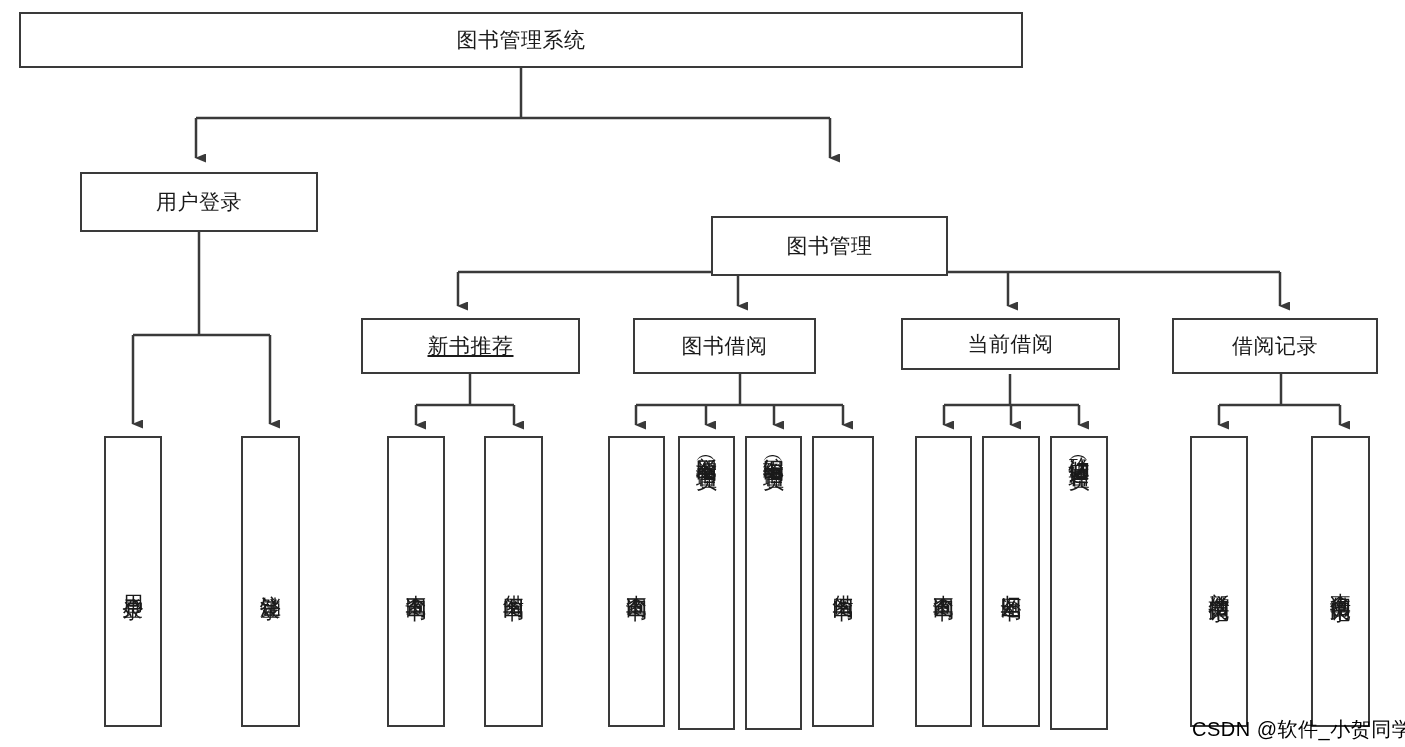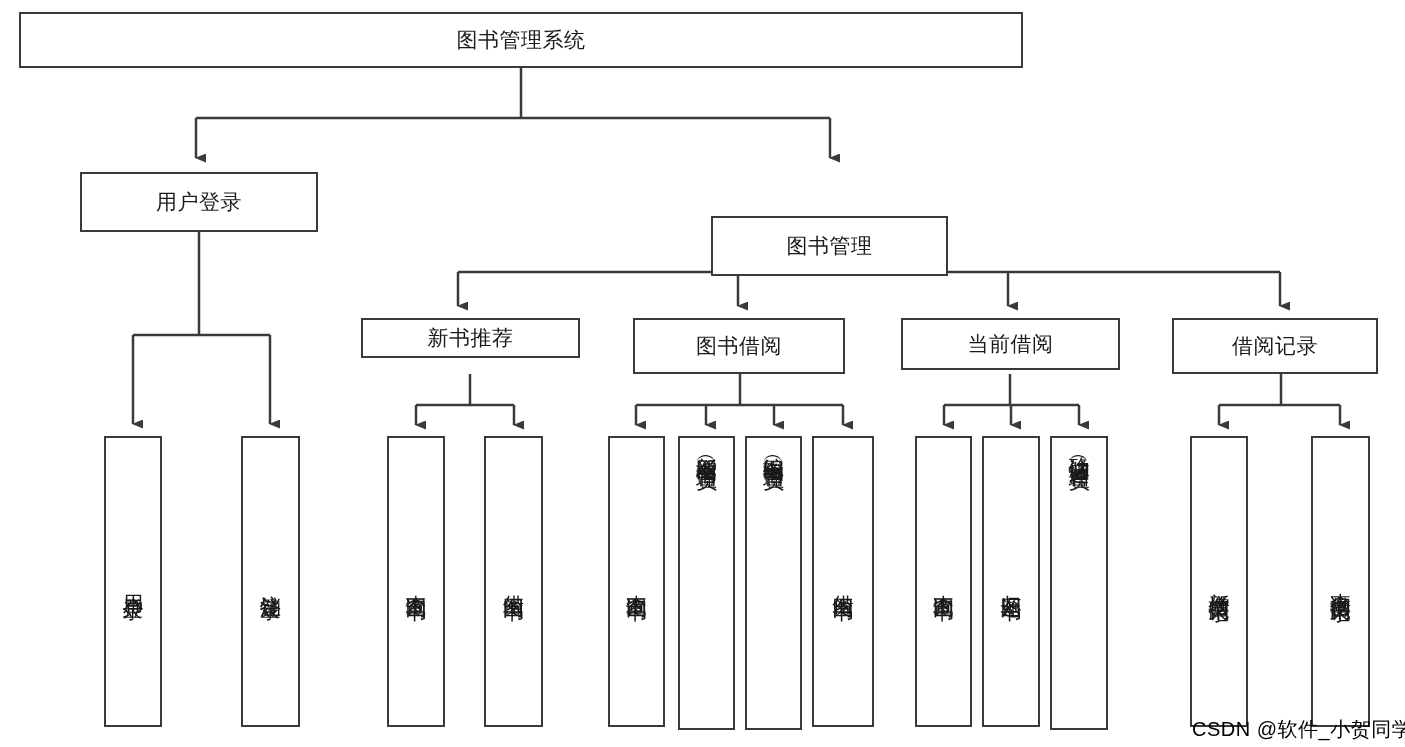--- a/index.html
+++ b/index.html
@@ -130,24 +130,24 @@
 
   <div id="level1-container">
       <div class="node horiz" style="left: 80px; top: 172px; width: 238px; height: 60px;">
         <span class="label">用户登录</span>
       </div>
       <div class="node horiz" style="left: 711px; top: 172px; width: 237px; height: 60px; margin-top: 44px;">
         <span class="label">图书管理</span>
       </div>
     </div>
   <div id="level2-container">
-      <div class="node horiz" style="left: 361px; top: 318px; width: 219px; height: 40px;">
+      <div class="node horiz" style="left: 361px; top: 318px; width: 219px; height: 56px; text-decoration: underline;">
         <span class="label">新书推荐</span>
       </div>
-      <div class="node horiz" style="left: 633px; top: 318px; width: 212px; height: 56px;">
+      <div class="node horiz" style="left: 633px; top: 318px; width: 183px; height: 56px;">
         <span class="label">图书借阅</span>
       </div>
       <div class="node horiz" style="left: 901px; top: 318px; width: 219px; height: 52px;">
         <span class="label">当前借阅</span>
       </div>
       <div class="node horiz" style="left: 1172px; top: 318px; width: 206px; height: 56px;">
         <span class="label">借阅记录</span>
       </div>
     </div>
   <div id="leaves-container">

